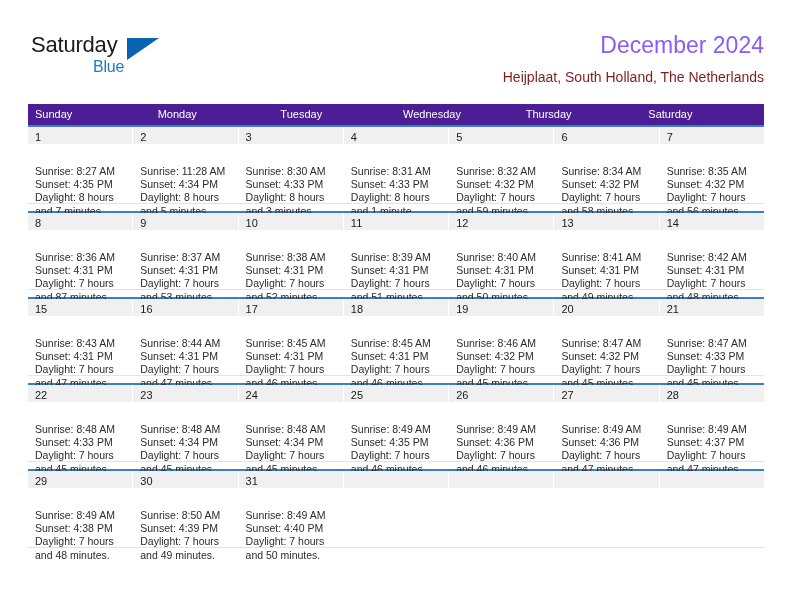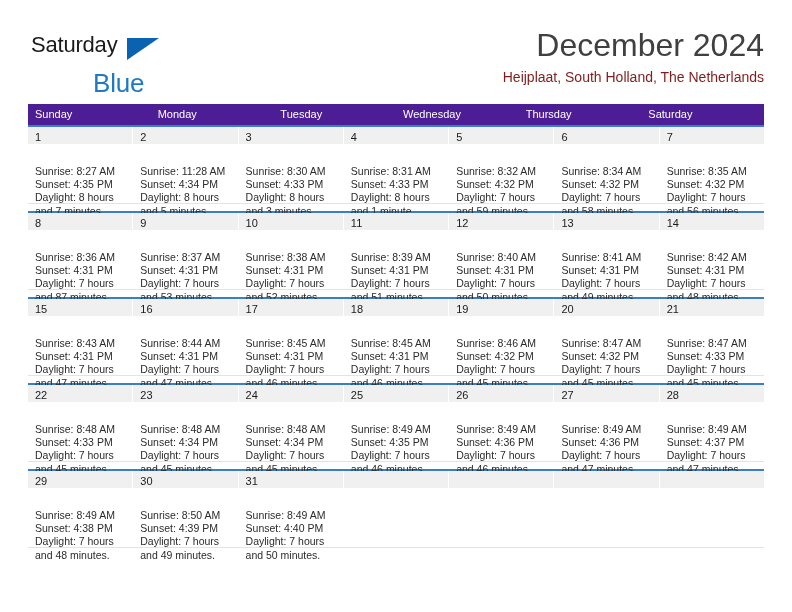--- a/index.html
+++ b/index.html
@@ -43,22 +43,22 @@
     left: 0;
     top: 0;
     font-size: 22px;
     color: #1a1a1a;
     letter-spacing: -0.2px;
     line-height: 26px;
   }
   .logo-blue {
     position: absolute;
     left: 62px;
-    top: 38px;
-    font-size: 26px;
+    top: 22px;
+    font-size: 16px;
     color: #1f7ac4;
     letter-spacing: -0.2px;
     line-height: 26px;
   }
   .logo-tri {
     position: absolute;
     left: 96px;
     top: 6px;
     width: 0;
     height: 0;
@@ -66,22 +66,22 @@
     border-bottom: 22px solid transparent;
   }
 
   .title-block {
     position: absolute;
     right: 0;
     top: 0;
     text-align: right;
   }
   .cal-title {
-    font-size: 32px;
-    color: #404040;
+    font-size: 23px;
+    color: #8b5cf6;
     line-height: 34px;
     white-space: nowrap;
   }
   .cal-subtitle {
     margin-top: 6px;
     font-size: 14px;
     color: #7f1d1d;
     line-height: 18px;
     white-space: nowrap;
   }

